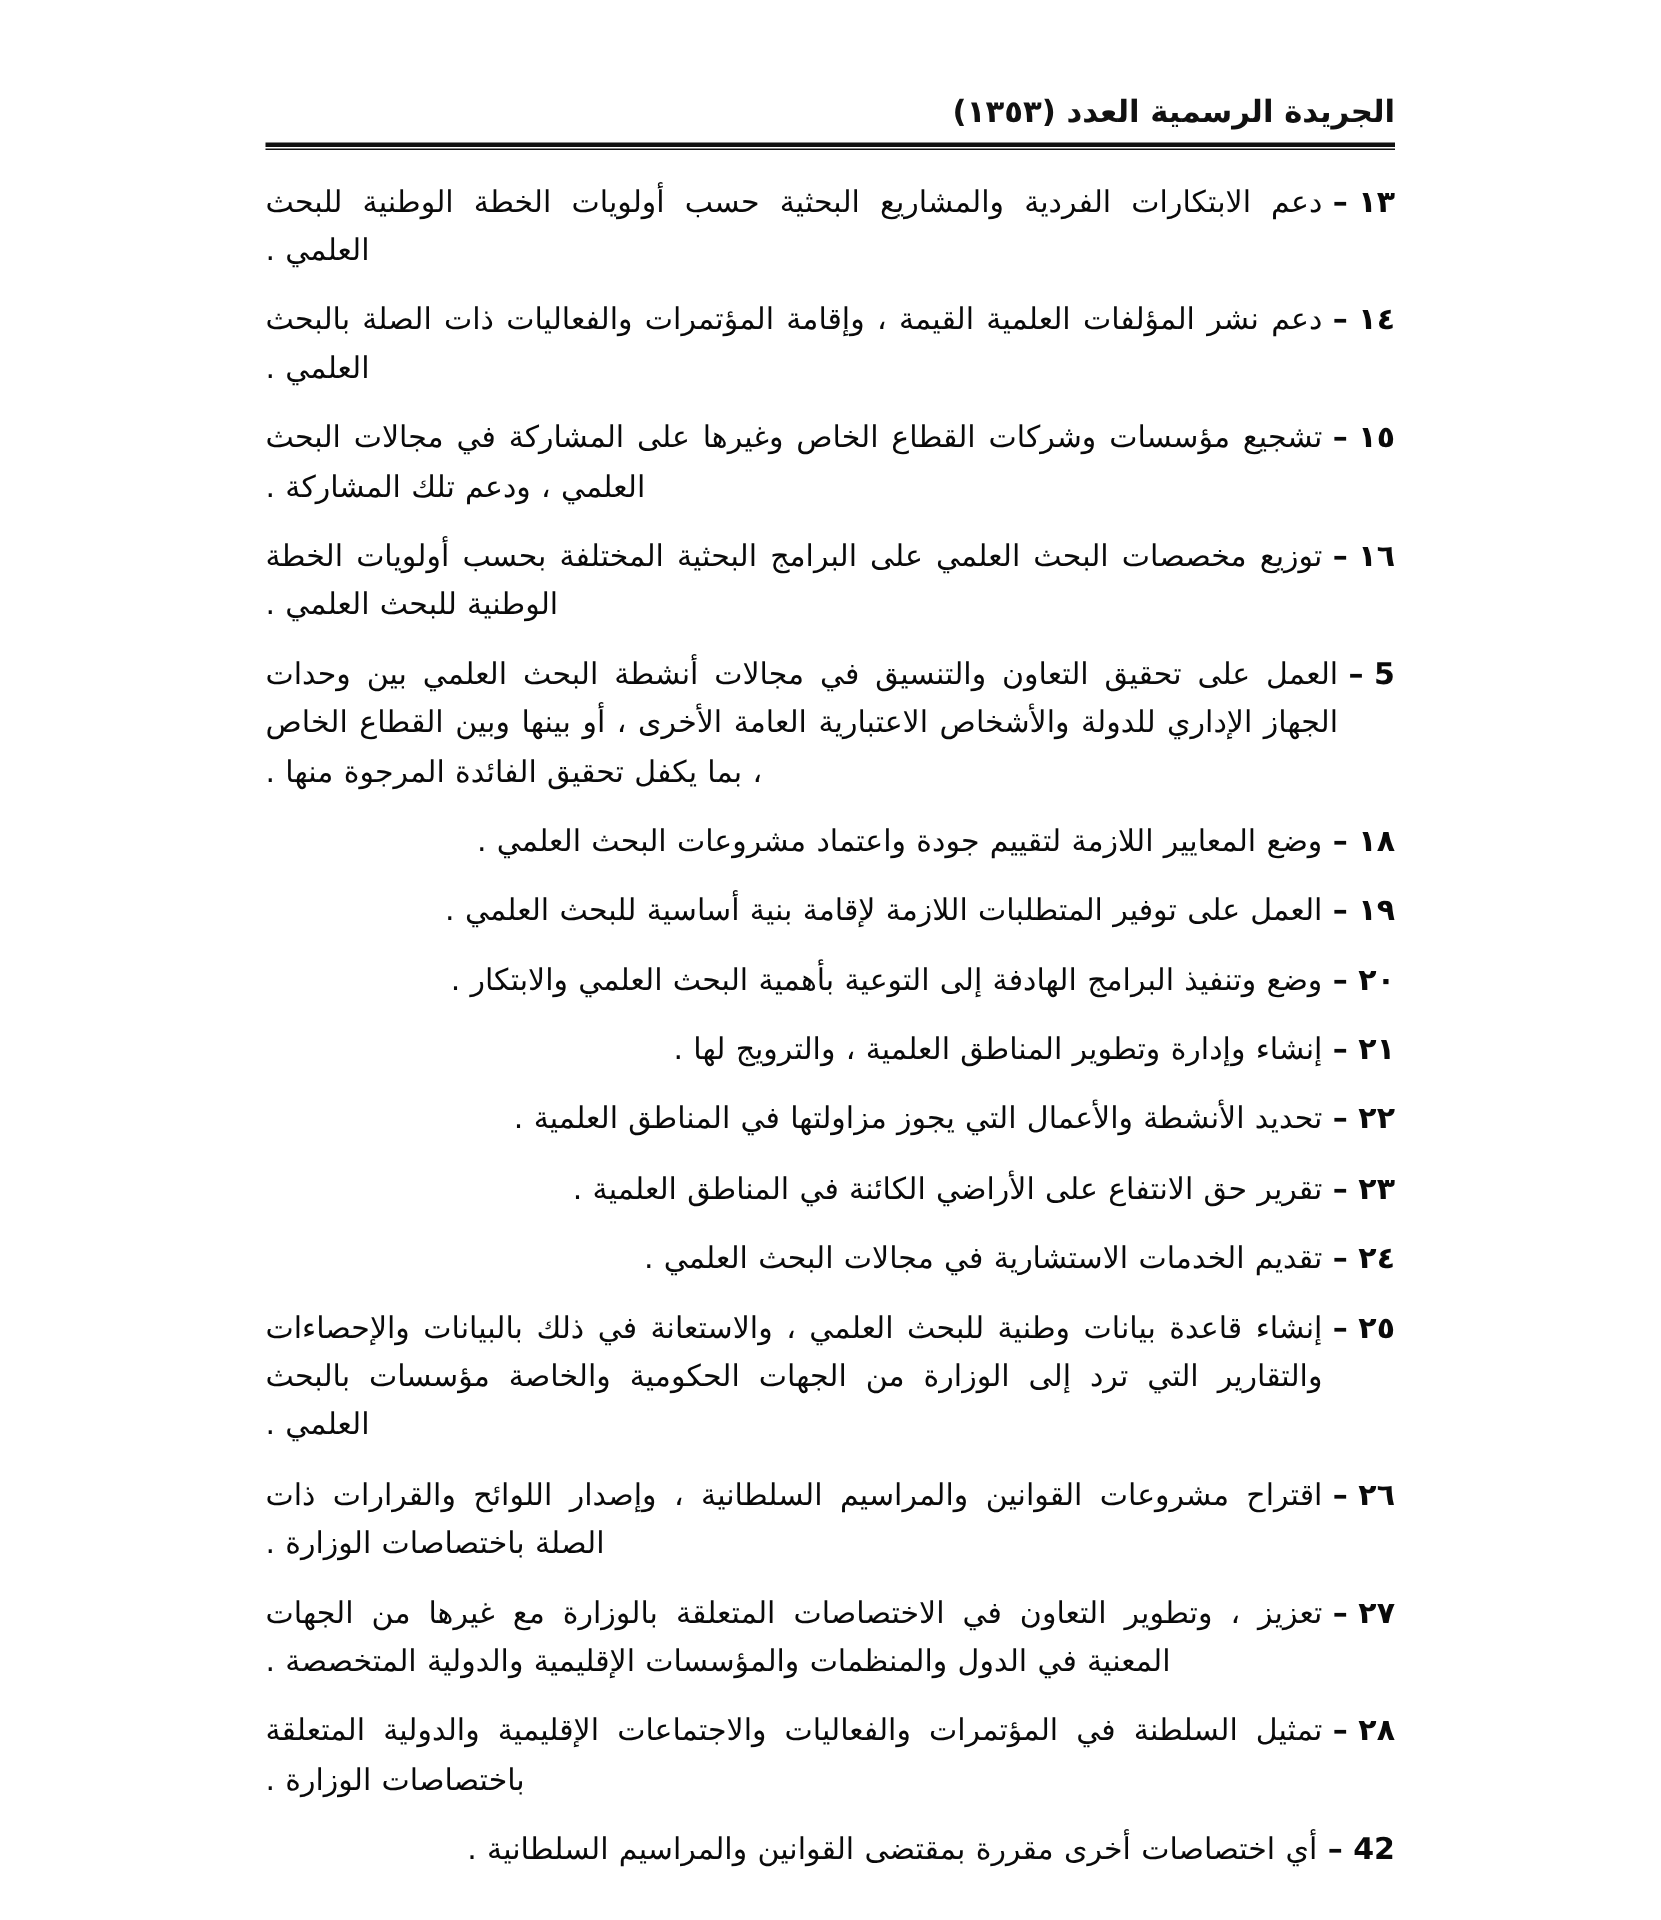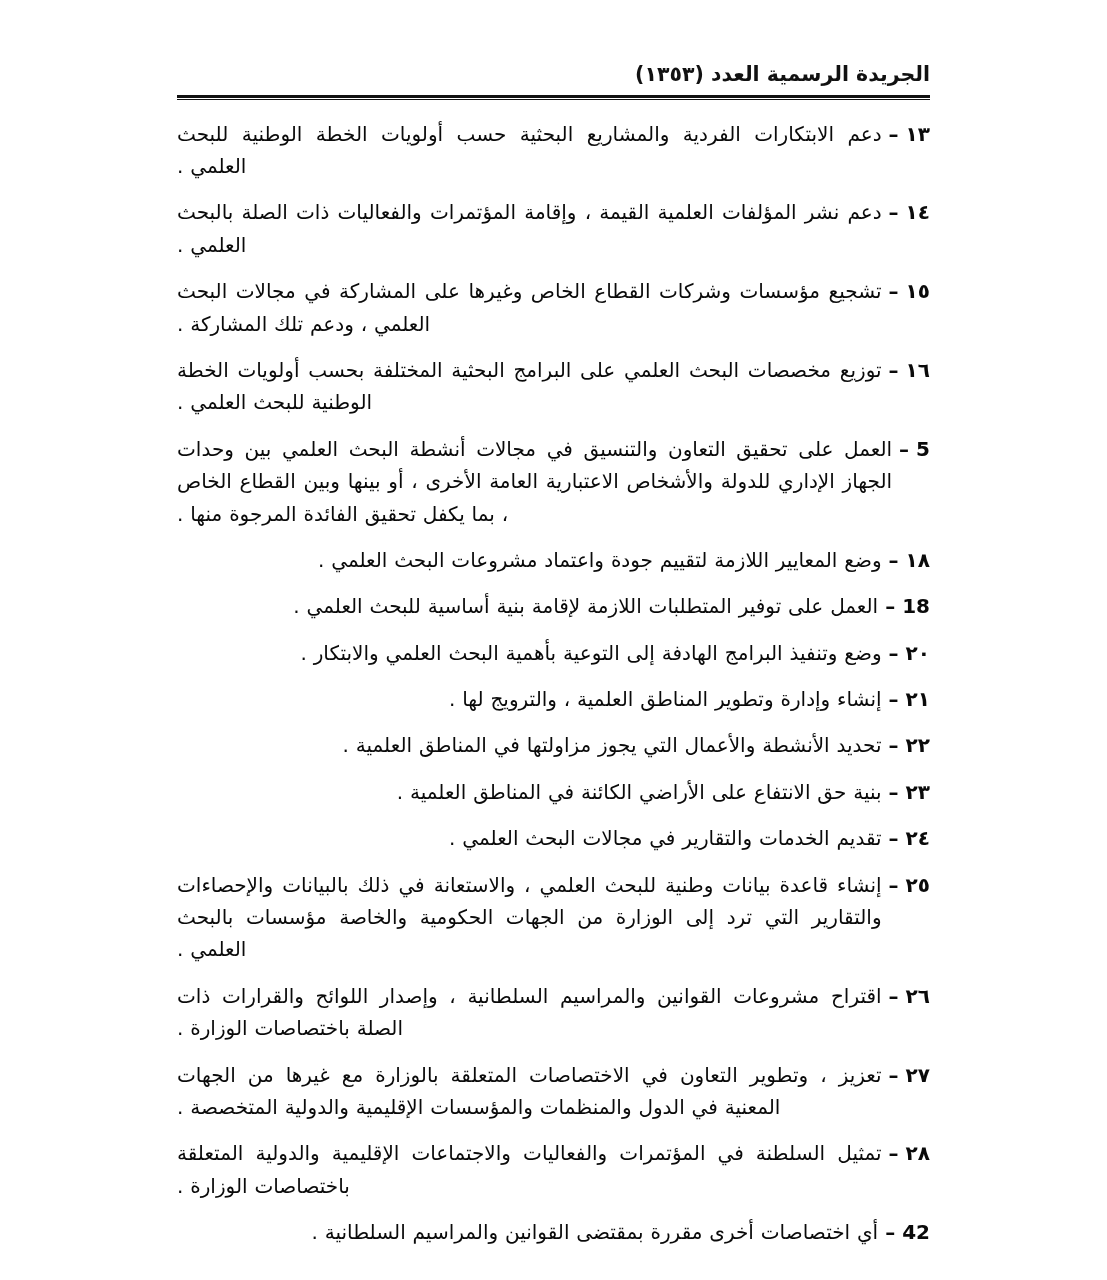--- a/index.html
+++ b/index.html
@@ -117,21 +117,21 @@
         <span class="clause-body tight">العمل على تحقيق التعاون والتنسيق في مجالات أنشطة البحث العلمي بين وحدات الجهاز الإداري للدولة والأشخاص الاعتبارية العامة الأخرى ، أو بينها وبين القطاع الخاص ، بما يكفل تحقيق الفائدة المرجوة منها .</span>
       </div>
 
       <div class="clause single">
         <span class="clause-num">١٨</span>
         <span class="clause-num">–</span>
         <span class="clause-body tight">وضع المعايير اللازمة لتقييم جودة واعتماد مشروعات البحث العلمي .</span>
       </div>
 
       <div class="clause single">
-        <span class="clause-num">18</span>
+        <span class="clause-num">١٩</span>
         <span class="clause-num">–</span>
         <span class="clause-body tight">العمل على توفير المتطلبات اللازمة لإقامة بنية أساسية للبحث العلمي .</span>
       </div>
 
       <div class="clause single">
         <span class="clause-num">٢٠</span>
         <span class="clause-num">–</span>
         <span class="clause-body tight">وضع وتنفيذ البرامج الهادفة إلى التوعية بأهمية البحث العلمي والابتكار .</span>
       </div>
 
@@ -143,27 +143,27 @@
 
       <div class="clause single">
         <span class="clause-num">٢٢</span>
         <span class="clause-num">–</span>
         <span class="clause-body tight">تحديد الأنشطة والأعمال التي يجوز مزاولتها في المناطق العلمية .</span>
       </div>
 
       <div class="clause single">
         <span class="clause-num">٢٣</span>
         <span class="clause-num">–</span>
-        <span class="clause-body tight">بنية حق الانتفاع على الأراضي الكائنة في المناطق العلمية .</span>
+        <span class="clause-body tight">تقرير حق الانتفاع على الأراضي الكائنة في المناطق العلمية .</span>
       </div>
 
       <div class="clause single">
         <span class="clause-num">٢٤</span>
         <span class="clause-num">–</span>
-        <span class="clause-body tight">تقديم الخدمات والتقارير في مجالات البحث العلمي .</span>
+        <span class="clause-body tight">تقديم الخدمات الاستشارية في مجالات البحث العلمي .</span>
       </div>
 
       <div class="clause">
         <span class="clause-num">٢٥</span>
         <span class="clause-num">–</span>
         <span class="clause-body tight">إنشاء قاعدة بيانات وطنية للبحث العلمي ، والاستعانة في ذلك بالبيانات والإحصاءات والتقارير التي ترد إلى الوزارة من الجهات الحكومية والخاصة مؤسسات بالبحث العلمي .</span>
       </div>
 
       <div class="clause">
         <span class="clause-num">٢٦</span>

